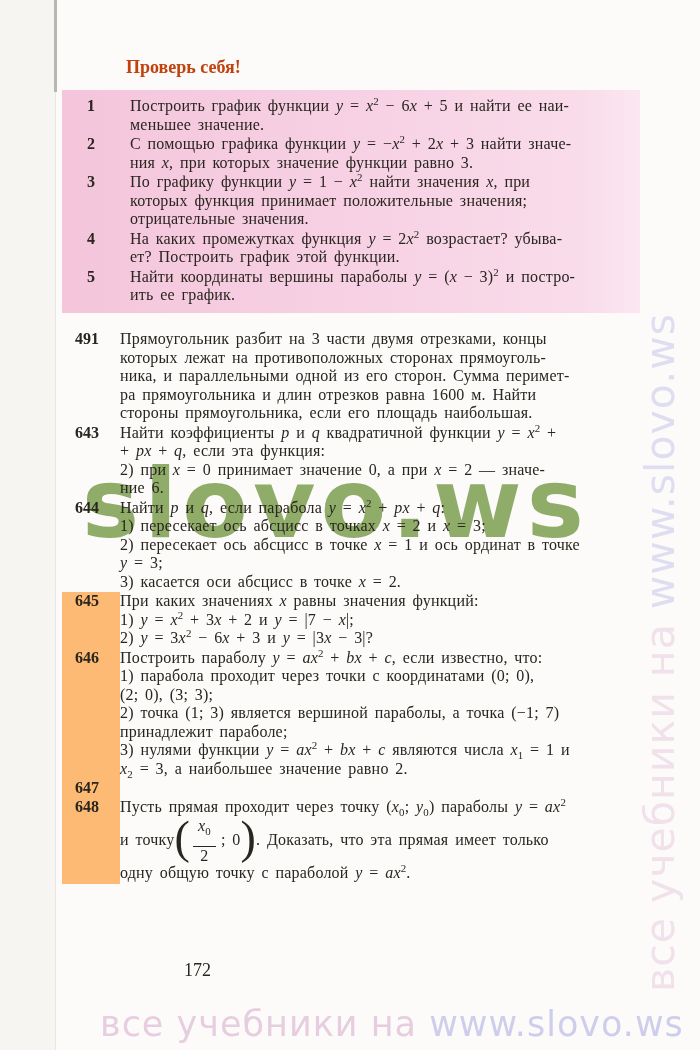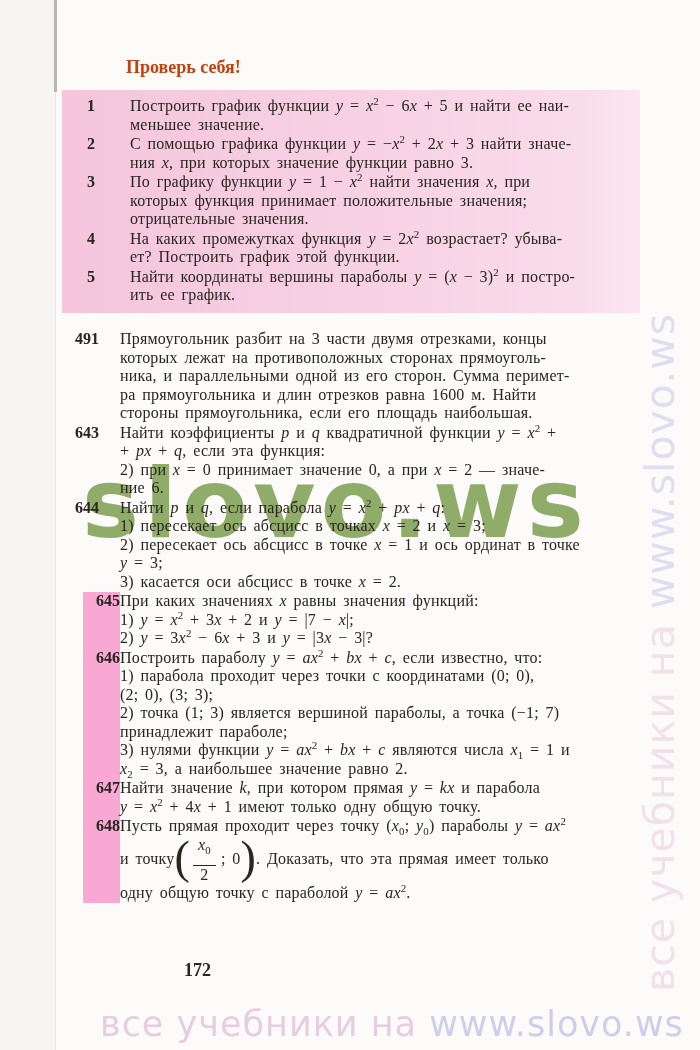--- a/index.html
+++ b/index.html
@@ -31,37 +31,37 @@
   .header{position:absolute;left:126px;top:57px;font-weight:bold;font-size:18px;
           color:#c2410c;}
   .check-block{position:absolute;left:62px;top:90px;width:578px;
                padding:7px 0 7px 0;
                background:linear-gradient(90deg,#f4c5db,#f7d2e4 55%,#f9dcea 90%,#fbe7f1);}
   .problems{position:absolute;left:62px;top:330px;width:578px;}
   .prow{display:grid;grid-template-columns:58px 1fr;}
   .check-block .prow{grid-template-columns:68px 1fr;}
   .pnum{font-weight:bold;font-size:16px;line-height:18.5px;padding-left:13px;}
   .check-block .pnum{padding-left:25px;}
-  .hl .pnum{background:#f9a8d4;margin-left:21px;}
+  .hl .pnum{background:#fdba74;}
   .ptext{font-size:16px;line-height:18.5px;letter-spacing:.2px;word-spacing:2.5px;
          padding-bottom:1px;}
   .line{min-height:18.5px;}
   sup{font-size:.68em;line-height:0;}
   sub{font-size:.68em;line-height:0;}
   i{font-family:"Liberation Serif","DejaVu Serif",serif;}
   
   .fracline{display:flex;align-items:center;height:48px;}
   .paren{font-size:46px;font-weight:400;line-height:44px;transform:translateY(-2px);}
   .frac{display:inline-block;text-align:center;vertical-align:middle;margin:0 3px;}
   .fnum{display:block;border-bottom:1.4px solid #29251f;padding:0 5px 12px 5px;line-height:17px;}
   .fden{display:block;line-height:17px;}
   .fpre{}
   .finside{margin-left:2px;}
   .page-number{position:absolute;left:184px;top:960px;z-index:2;
-               font-weight:bold;font-size:18px;text-align:center;}
+               font-weight:normal;font-size:18px;text-align:center;}
 </style>
 </head>
 <body>
 
 <div class="page">
   <div class="scan-strip"></div>
   <div class="scan-edge"></div>
 
   <div class="wm-center">
     <span>slovo.ws</span>
@@ -154,24 +154,20 @@
             <div class="line">1) парабола проходит через точки с координатами (0; 0),</div>
             <div class="line">(2; 0), (3; 3);</div>
             <div class="line">2) точка (1; 3) является вершиной параболы, а точка (−1; 7)</div>
             <div class="line">принадлежит параболе;</div>
             <div class="line">3) нулями функции <i>y</i> = <i>ax</i><sup>2</sup> + <i>bx</i> + <i>c</i> являются числа <i>x</i><sub>1</sub> = 1 и</div>
             <div class="line"><i>x</i><sub>2</sub> = 3, а наибольшее значение равно 2.</div>
           </div>
         </div>
         <div class="prow hl">
           <div class="pnum">647</div>
-          <div class="ptext">
-            <div class="line">Найти значение <i>k</i>, при котором прямая <i>y</i> = <i>kx</i> и парабола</div>
-            <div class="line"><i>y</i> = <i>x</i><sup>2</sup> + 4<i>x</i> + 1 имеют только одну общую точку.</div>
-          </div>
         </div>
         <div class="prow hl">
           <div class="pnum">648</div>
           <div class="ptext">
             <div class="line">Пусть прямая проходит через точку (<i>x</i><sub>0</sub>; <i>y</i><sub>0</sub>) параболы <i>y</i> = <i>ax</i><sup>2</sup></div>
             <div class="line fracline">
               <span class="fpre">и точку</span>
               <span class="paren">(</span>
               <span class="frac">
                 <span class="fnum"><i>x</i><sub>0</sub></span>

